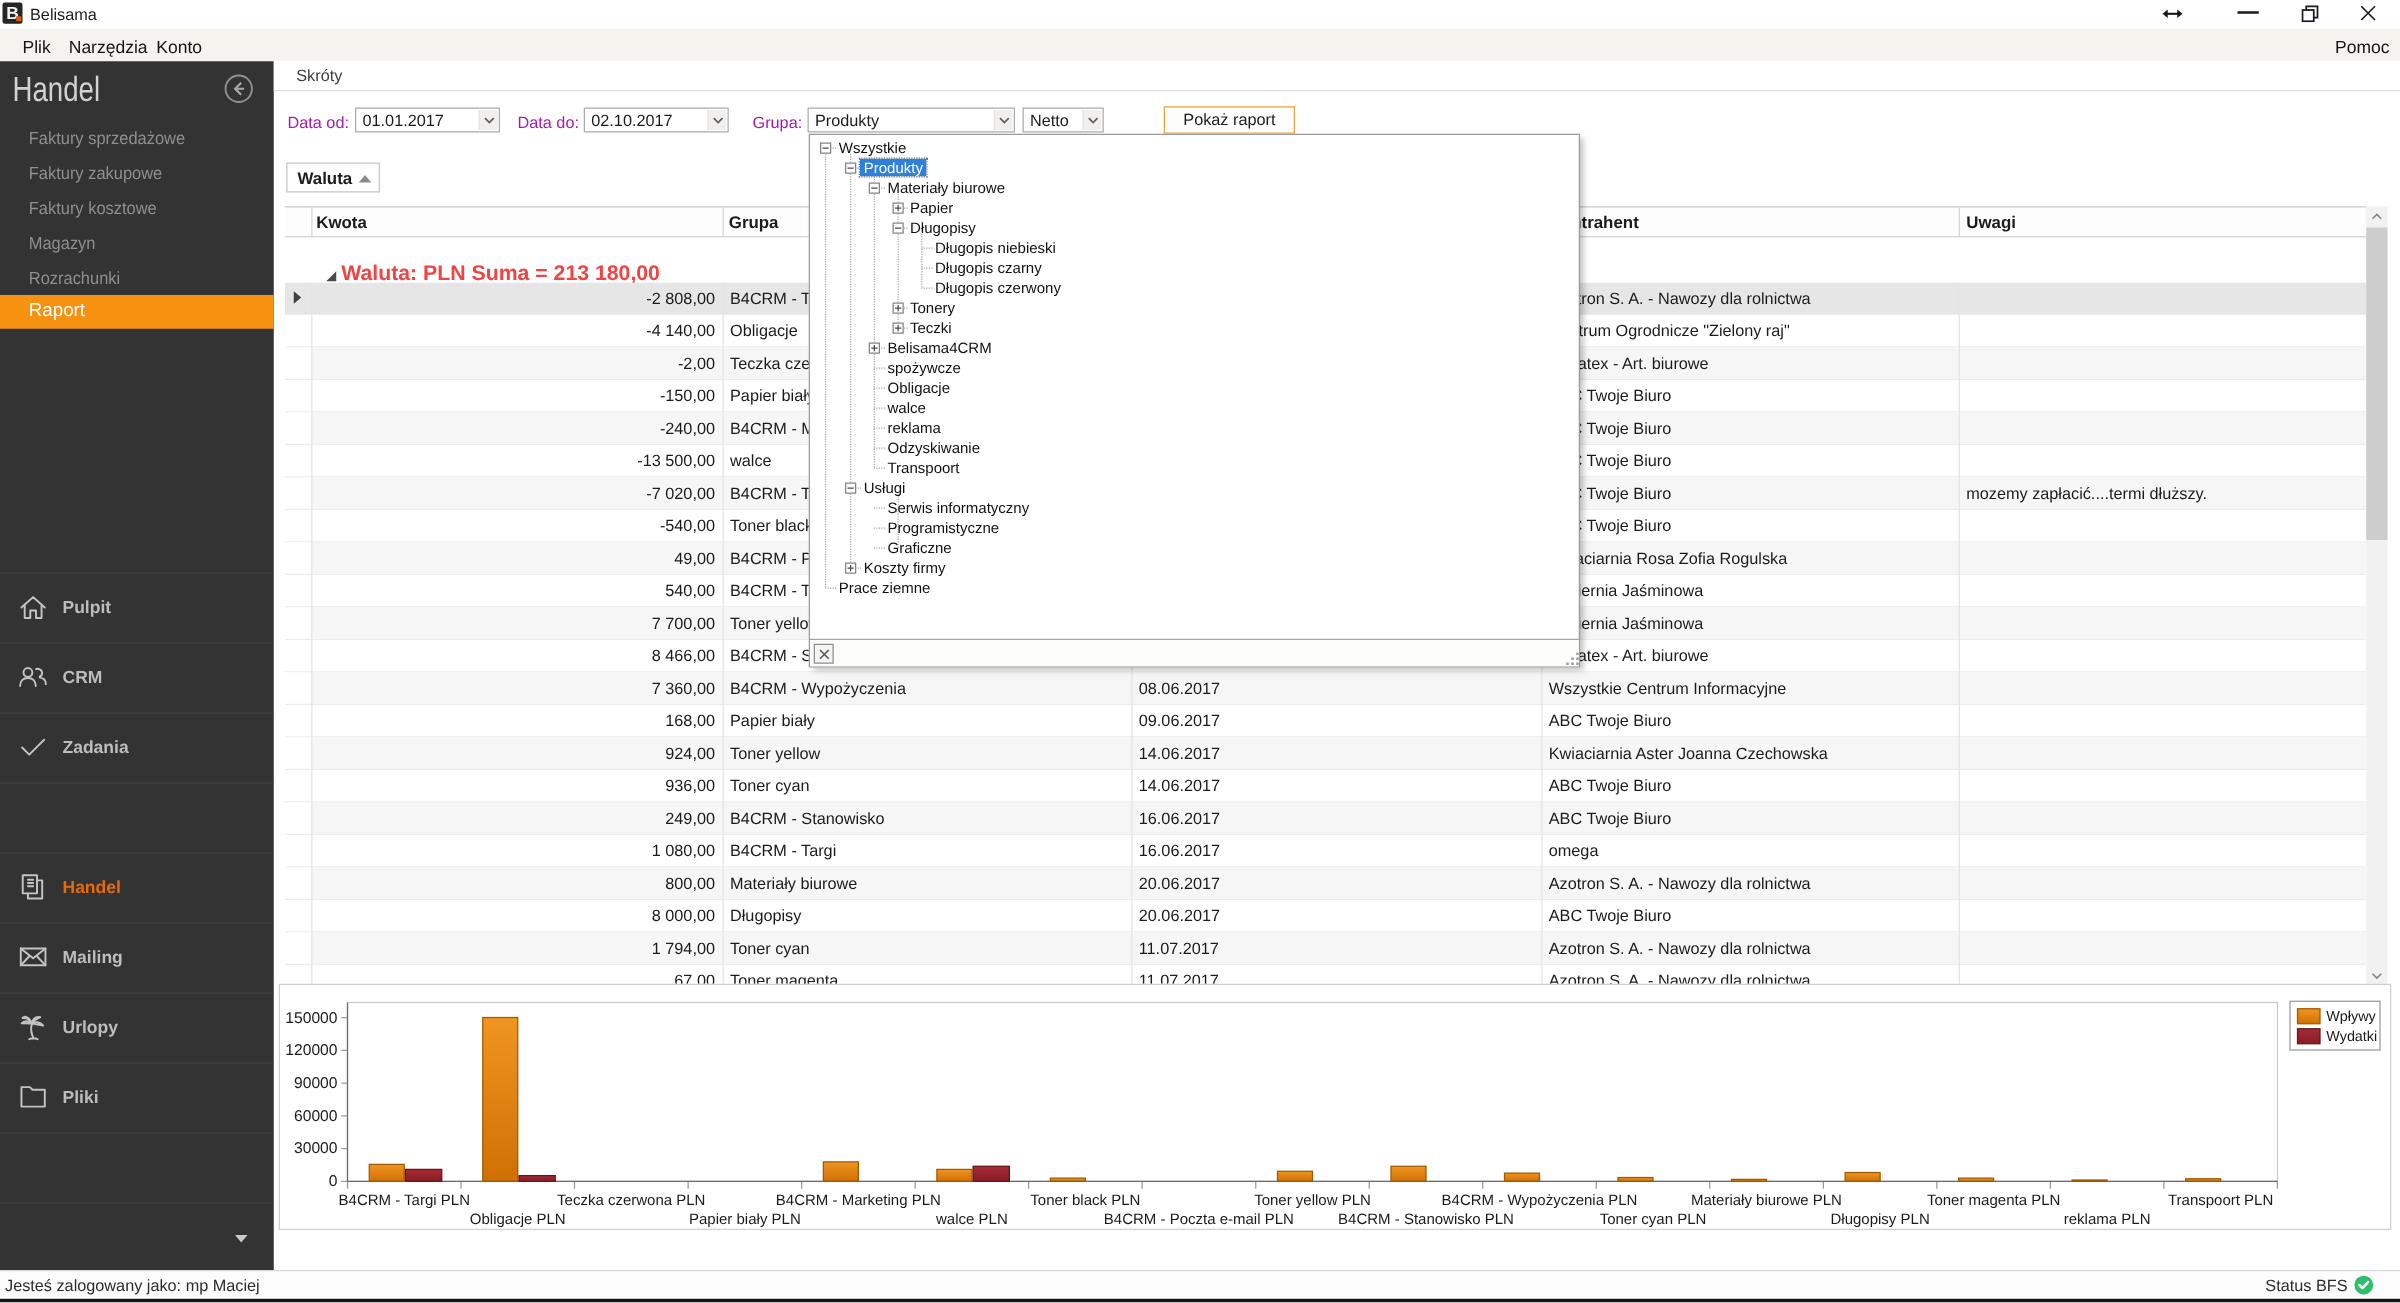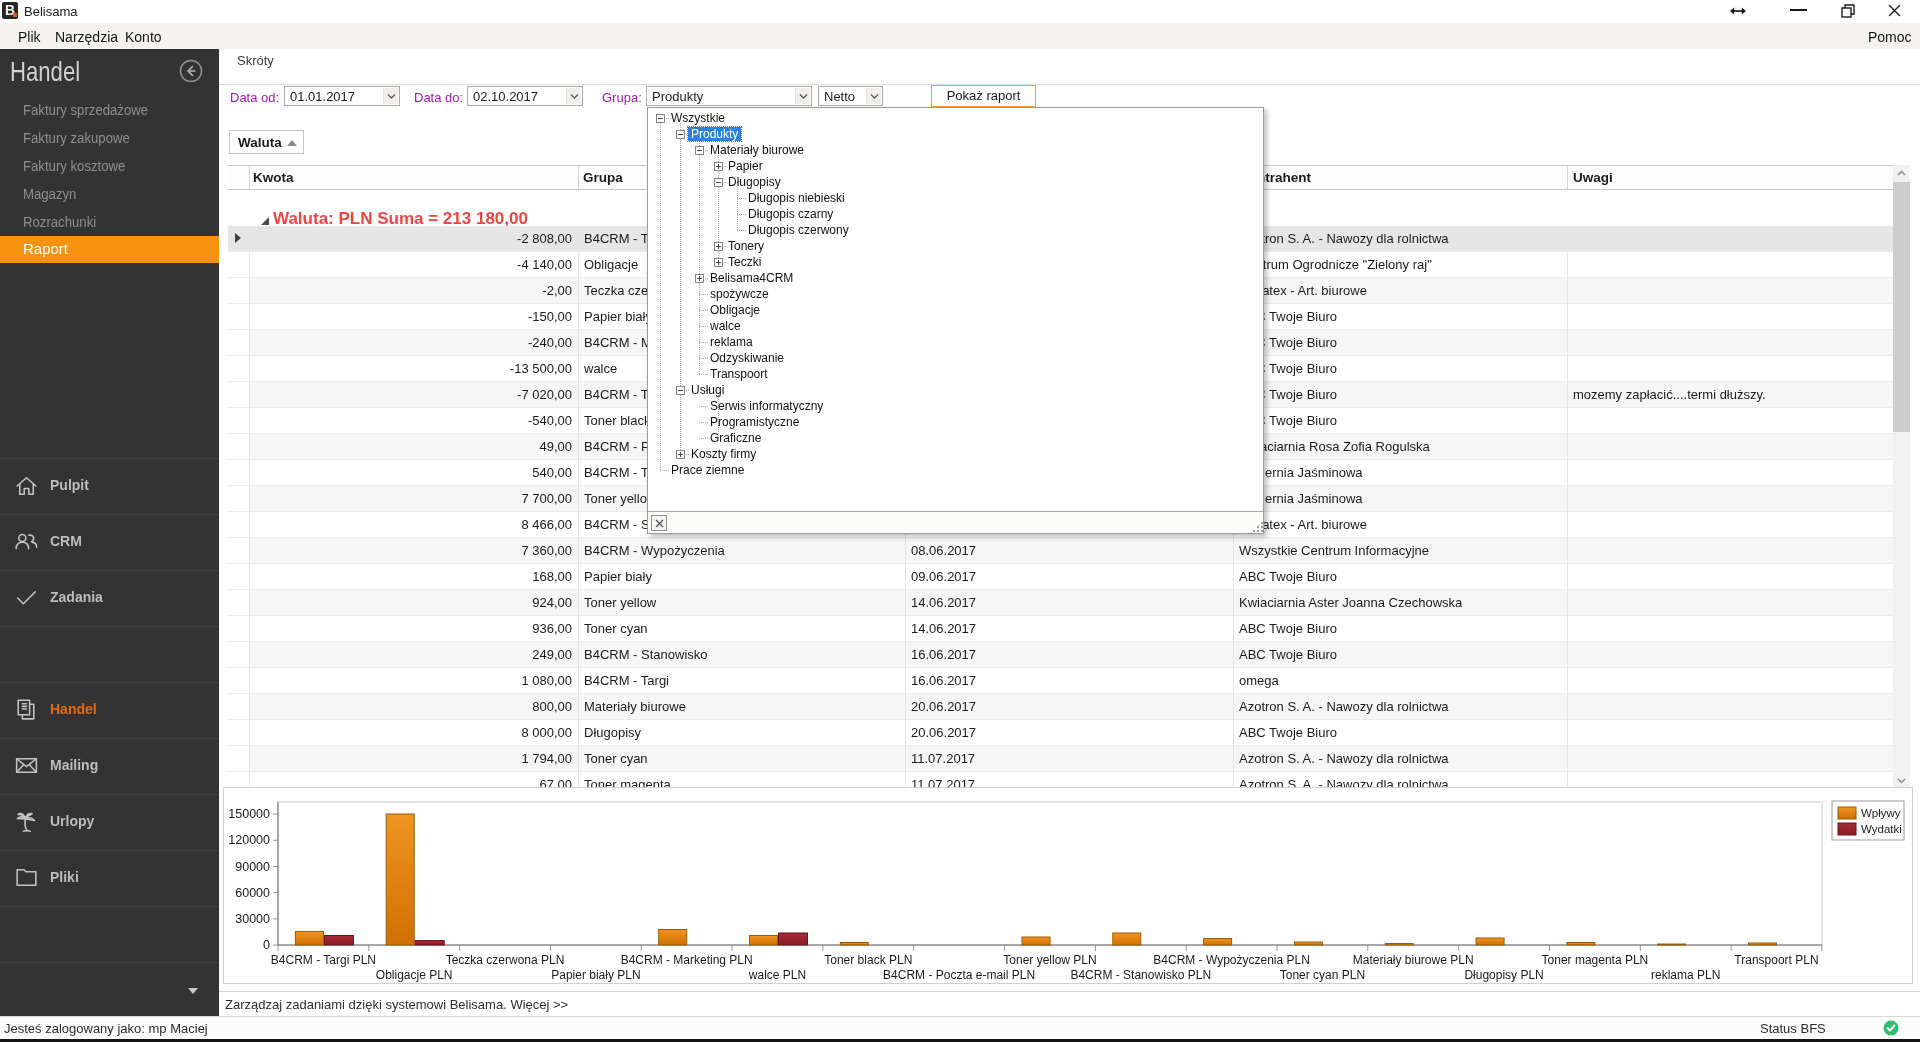--- a/index.html
+++ b/index.html
@@ -19,21 +19,21 @@
 #sidebar{left:0;top:49px;width:219px;height:967px;background:#333333;}
 #sbtitle{left:10px;top:7px;font-size:28px;color:#d2d2d2;font-weight:400;transform:scaleX(0.79);transform-origin:left top;}
 .sbnav{position:absolute;left:23px;font-size:14px;color:#8f8f8f;transform:scaleX(0.94);transform-origin:left top;}
 #raport{left:0;top:187px;width:219px;height:27px;background:#f6920f;}
 #raport span{position:absolute;left:23px;top:4px;font-size:15px;color:#fff;}
 .sep{position:absolute;left:0;width:219px;height:0;border-top:1px solid #424242;}
 .icitem{position:absolute;left:0;width:219px;height:56px;}
 .icitem .lbl{position:absolute;left:50px;top:19px;font-size:14px;font-weight:bold;color:#bdbdbd;}
 .icitem svg{position:absolute;left:13px;top:14px;}
 
-#shortcuts{left:219px;top:49px;width:1701px;height:36px;background:#fff;border-bottom:1px solid #dcdcdc;}
+#shortcuts{left:219px;top:49px;width:1701px;height:24px;background:#fff;border-bottom:1px solid #dcdcdc;}
 #shortcuts span{position:absolute;left:18px;top:4px;font-size:13px;color:#3c3c3c;}
 .flabel{position:absolute;font-size:13px;color:#a21caf;top:90px;}
 .finput{position:absolute;top:86px;height:20px;background:#fff;border:1px solid #ababab;font-size:13px;color:#1b1b1b;}
 .finput span{position:absolute;left:5px;top:2px;}
 .dbtn{position:absolute;right:1px;top:1px;width:15px;height:16px;background:#f0efee;border-left:1px solid #e3e3e3;}
 .dbtn svg{position:absolute;left:3px;top:5px;}
 #pokaz{left:931px;top:85px;width:105px;height:22px;border:1px solid #e5a440;background:#fdfdfd;
  font-size:13px;color:#1b1b1b;text-align:center;line-height:20px;}
 #waluta{left:229px;top:130px;width:75px;height:24px;border:1px solid #c6c6c6;background:#fff;}
 #waluta b{position:absolute;left:8px;top:4px;font-size:13.5px;color:#1b1b1b;}
@@ -59,21 +59,21 @@
 
 #vscroll{left:1893px;top:165px;width:17px;height:625px;background:#f1f1f1;}
 #vthumb{position:absolute;left:0;top:17px;width:17px;height:250px;background:#cdcdcd;}
 
 #chartpanel{left:223px;top:787px;width:1690px;height:197px;border:1px solid #cfcfcf;background:#fff;}
 
 #ticker{left:219px;top:991px;width:1701px;height:25px;background:#fff;border-top:1px solid #d5d5d5;}
 #ticker span{position:absolute;left:6px;top:5px;font-size:13px;color:#2e2e2e;}
 #statusbar{left:0;top:1016px;width:1920px;height:22px;background:#fcfcfc;border-top:1px solid #d9d9d9;}
 #statusbar .l{position:absolute;left:4px;top:4px;font-size:13px;color:#2c2c2c;}
-#statusbar .r{position:absolute;left:1760px;top:4px;width:118px;text-align:left;font-size:13px;color:#2c2c2c;}
+#statusbar .r{position:absolute;left:1760px;top:4px;width:118px;text-align:right;font-size:13px;color:#2c2c2c;}
 #blackstrip{left:0;top:1039px;width:1920px;height:3px;background:#151515;}
 
 #tree{left:647px;top:107px;width:617px;height:427px;background:#fff;border:1px solid #9b9b9b;
  box-shadow:3px 3px 5px rgba(0,0,0,0.25);}
 .tnode{position:absolute;font-size:12px;color:#111;white-space:nowrap;text-align:right;}
 .pm{position:absolute;width:9px;height:9px;border:1px solid #848484;background:#fff;}
 .pm .h{position:absolute;left:1px;top:3px;width:5px;height:1px;background:#4b4b4b;}
 .pm .v{position:absolute;left:3px;top:1px;width:1px;height:5px;background:#4b4b4b;}
 .tvl{position:absolute;width:0;border-left:1px dotted #a9a9a9;}
 .thl{position:absolute;height:0;border-top:1px dotted #a9a9a9;}
@@ -488,23 +488,20 @@
         <text x="1280.1" y="191" font-size="12" fill="#1b1b1b" text-anchor="middle">Długopisy PLN</text>
         <text x="1370.9" y="176" font-size="12" fill="#1b1b1b" text-anchor="middle">Toner magenta PLN</text>
         <text x="1461.7" y="191" font-size="12" fill="#1b1b1b" text-anchor="middle">reklama PLN</text>
         <text x="1552.5" y="176" font-size="12" fill="#1b1b1b" text-anchor="middle">Transpoort PLN</text>
         <rect x="1608" y="13" width="72" height="39" fill="#fff" stroke="#9a9a9a"></rect>
         <rect x="1614" y="19" width="18" height="12" fill="url(#og)" stroke="#9e5a00"></rect>
         <text x="1637" y="29" font-size="11.5" fill="#1b1b1b">Wpływy</text>
         <rect x="1614" y="35" width="18" height="12" fill="url(#rg)" stroke="#6e1118"></rect>
         <text x="1637" y="45" font-size="11.5" fill="#1b1b1b">Wydatki</text>
       </svg></div>
-<div id="ticker" class="abs">
-      <span>Zarządzaj zadaniami dzięki systemowi Belisama. Więcej &gt;&gt;</span>
-    </div>
 <div id="statusbar" class="abs">
       <span class="l">Jesteś zalogowany jako: mp Maciej</span>
 <span class="r">Status BFS</span>
 <svg class="abs" style="left:1883px;top:3px" width="16" height="16" viewBox="0 0 16 16">
 <circle cx="8" cy="8" r="7.5" fill="#2dbe6c"></circle>
 <path d="M4.5 8 L7 10.5 L11.5 5.5" fill="none" stroke="#fff" stroke-width="2" stroke-linecap="round" stroke-linejoin="round"></path>
       </svg>
     </div>
 <div id="blackstrip" class="abs"></div>
 <div id="tree" class="abs">

